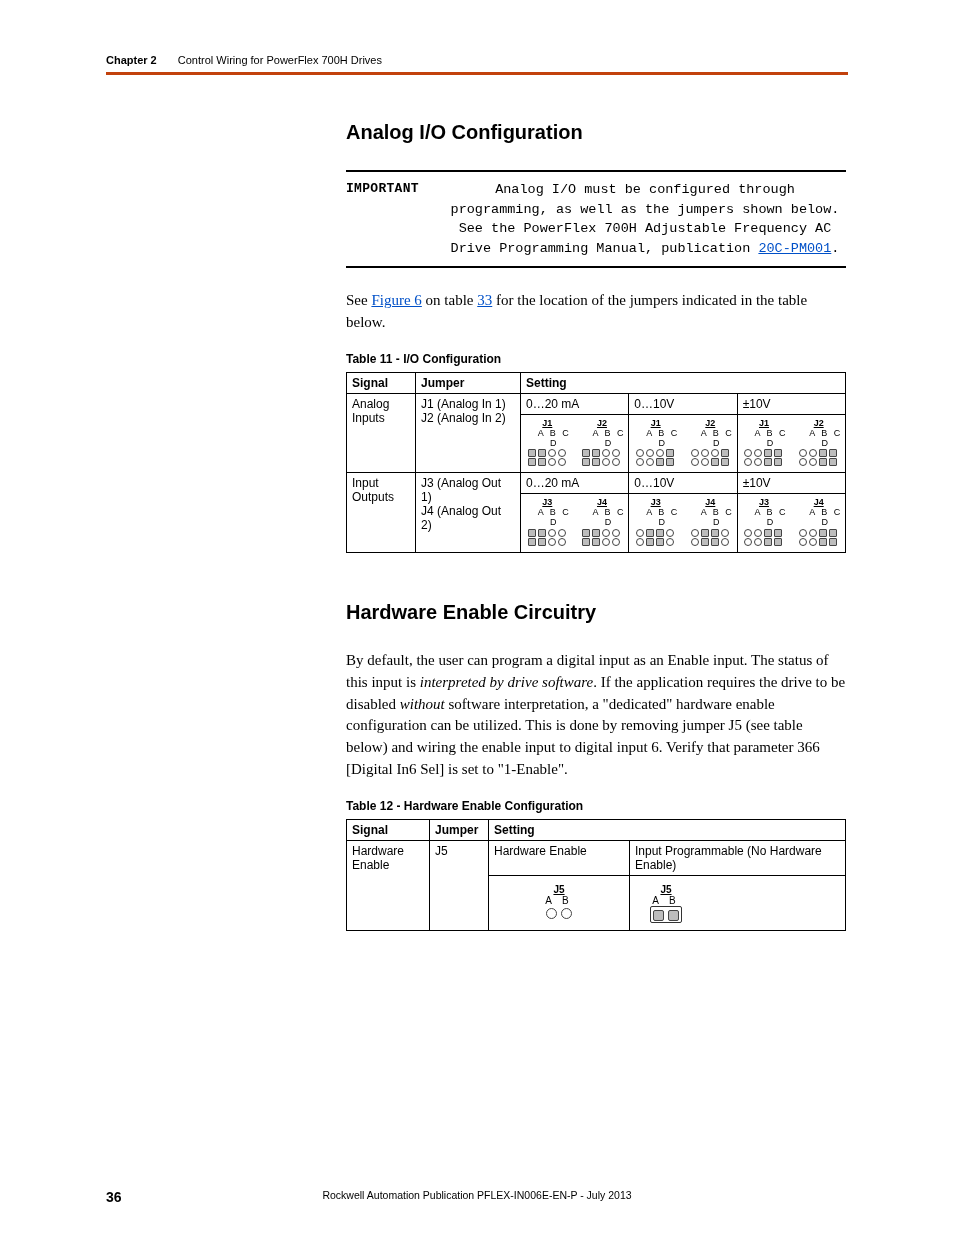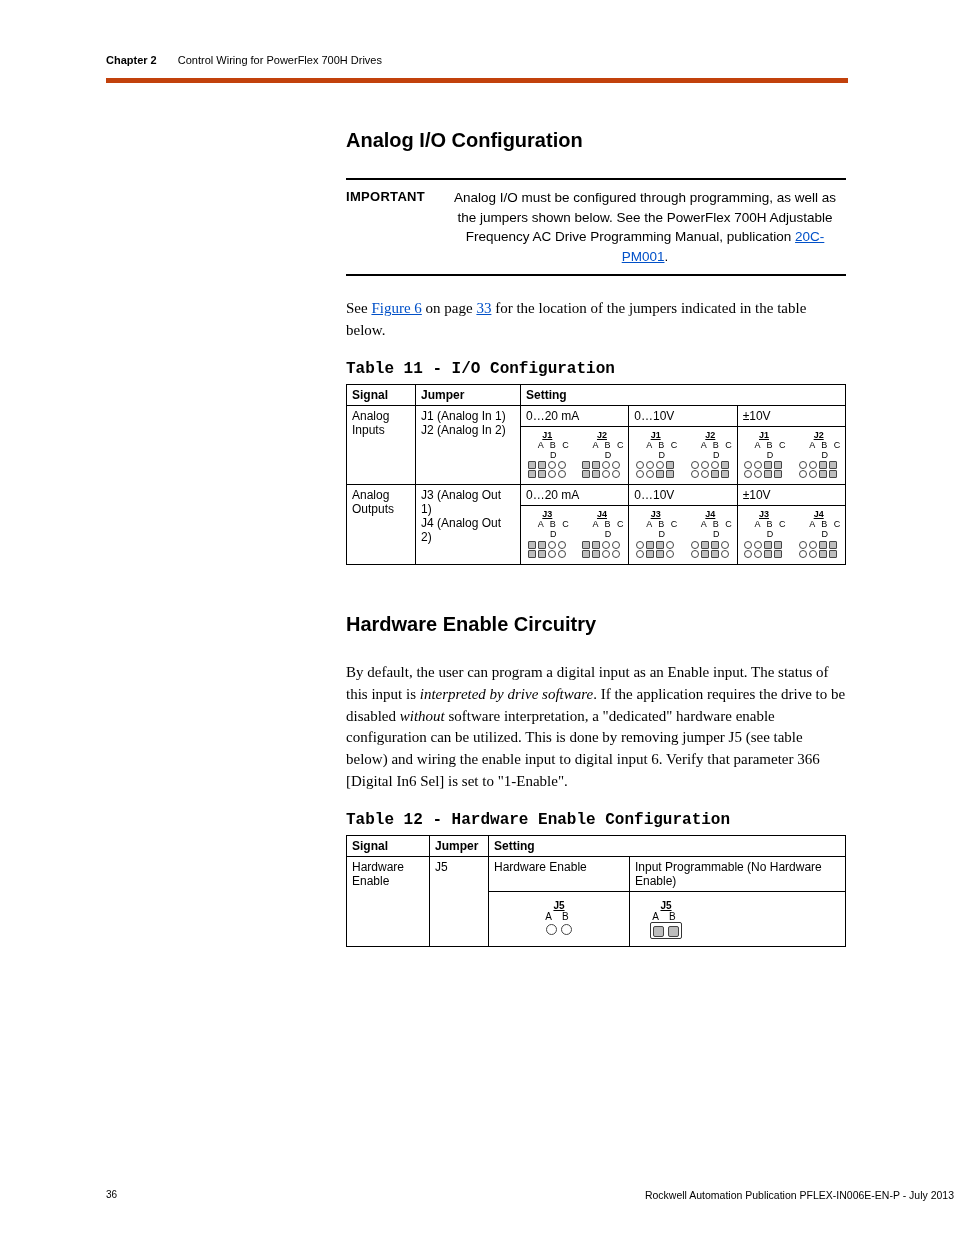--- a/index.html
+++ b/index.html
@@ -11,22 +11,22 @@
     width: 954px;
     height: 1235px;
     position: relative;
   }
   .page {
     padding: 54px 106px 0 106px;
   }
   .running-head {
     font-family: "Helvetica Neue", Arial, sans-serif;
     font-size: 11px;
-    padding-bottom: 12px;
-    border-bottom: 5px solid #c2410c;
+    padding-bottom: 6px;
+    border-bottom: 3px solid #c2410c;
     margin-bottom: 46px;
   }
   .running-head .chap {
     font-weight: 700;
     margin-right: 18px;
   }
   .content {
     margin-left: 240px; 
     width: 500px;
   }
@@ -35,21 +35,21 @@
     font-weight: 700;
     font-size: 20px;
     margin: 16px 0 26px 0;
   }
   .important-box {
     border-top: 2px solid #000;
     border-bottom: 2px solid #000;
     padding: 8px 0;
     display: flex;
     gap: 10px;
-    font-family: Liberation Sans, sans-serif;
+    font-family: Liberation Mono, monospace;
     font-size: 13.5px;
     line-height: 1.45;
     margin-bottom: 22px;
   }
   .important-box .imp-label {
     font-weight: 700;
     flex: 0 0 auto;
     width: 88px;
     font-size: 13px;
     letter-spacing: 0.3px;
@@ -62,22 +62,22 @@
     color: #0050c8;
     text-decoration: underline;
   }
   p.body {
     font-size: 15px;
     line-height: 1.45;
     margin: 0 0 18px 0;
   }
   p.body .ital { font-style: italic; }
   .table-title {
-    font-family: Liberation Mono, monospace;
-    font-size: 16px;
+    font-family: Liberation Sans, sans-serif;
+    font-size: 12px;
     font-weight: 700;
     margin: 0 0 6px 0;
   }
   table.io {
     font-family: "Helvetica Neue", Arial, sans-serif;
     font-size: 12px;
     border-collapse: collapse;
     width: 500px;
   }
   table.io th, table.io td {
@@ -149,24 +149,24 @@
   }
   .footer {
     position: absolute;
     bottom: 34px;
     left: 0;
     width: 954px;
     font-family: "Helvetica Neue", Arial, sans-serif;
     font-size: 10.5px;
   }
   .footer .pn {
-    position:absolute; left:106px; font-weight:400; font-size:10px;
+    position:absolute; left:106px; font-weight:700; font-size:14px;
   }
   .footer .pub {
-    text-align:right;
+    text-align:center;
   }
 </style>
 </head>
 <body>
 
 <div class="page">
   <div class="running-head">
     <span class="chap">Chapter 2</span>
     <span>Control Wiring for PowerFlex 700H Drives</span>
   </div>
@@ -176,21 +176,21 @@
     <h1>Analog I/O Configuration</h1>
 
     <div class="important-box">
       <div class="imp-label">IMPORTANT</div>
       <div class="imp-text">
         <span>Analog I/O must be configured through programming, as well as the jumpers shown below. See the PowerFlex 700H Adjustable Frequency AC Drive Programming Manual, publication </span><a href="#" class="link">20C-PM001</a><span>.</span>
       </div>
     </div>
 
     <p class="body">
-      <span>See </span><a href="#" class="link">Figure 6</a><span> on page </span><a href="#" class="link">33</a><span> for the location of the jumpers indicated in the table below.</span>
+      <span>See </span><a href="#" class="link">Figure 6</a><span> on table </span><a href="#" class="link">33</a><span> for the location of the jumpers indicated in the table below.</span>
     </p>
 
     <div class="table-title">Table 11 - I/O Configuration</div>
 
     <table class="io">
       <tbody>
           <tr>
         <th class="sig-col">Signal</th>
         <th class="jmp-col">Jumper</th>
         <th colspan="3">Setting</th>
@@ -297,21 +297,21 @@
                     <span class="pin"></span>
                     <span class="pin on"></span>
                     <span class="pin on"></span>
                   </div>
                 </div>
           </div>
         </td>
       </tr>
 
       <tr class="setting-row">
-        <td rowspan="2" style="white-space:pre-line;"><span>Analog Outputs</span></td>
+        <td rowspan="2" style="white-space:pre-line;"><span>Input Outputs</span></td>
         <td rowspan="2" style="white-space:pre-line;"><span>J3 (Analog Out 1)
 J4 (Analog Out 2)</span></td>
         <td>0…20 mA</td>
         <td>0…10V</td>
         <td>±10V</td>
       </tr>
       <tr>
         <td class="diagram-cell">
           <div class="jumper-pair">
             <div class="jumper-block">

